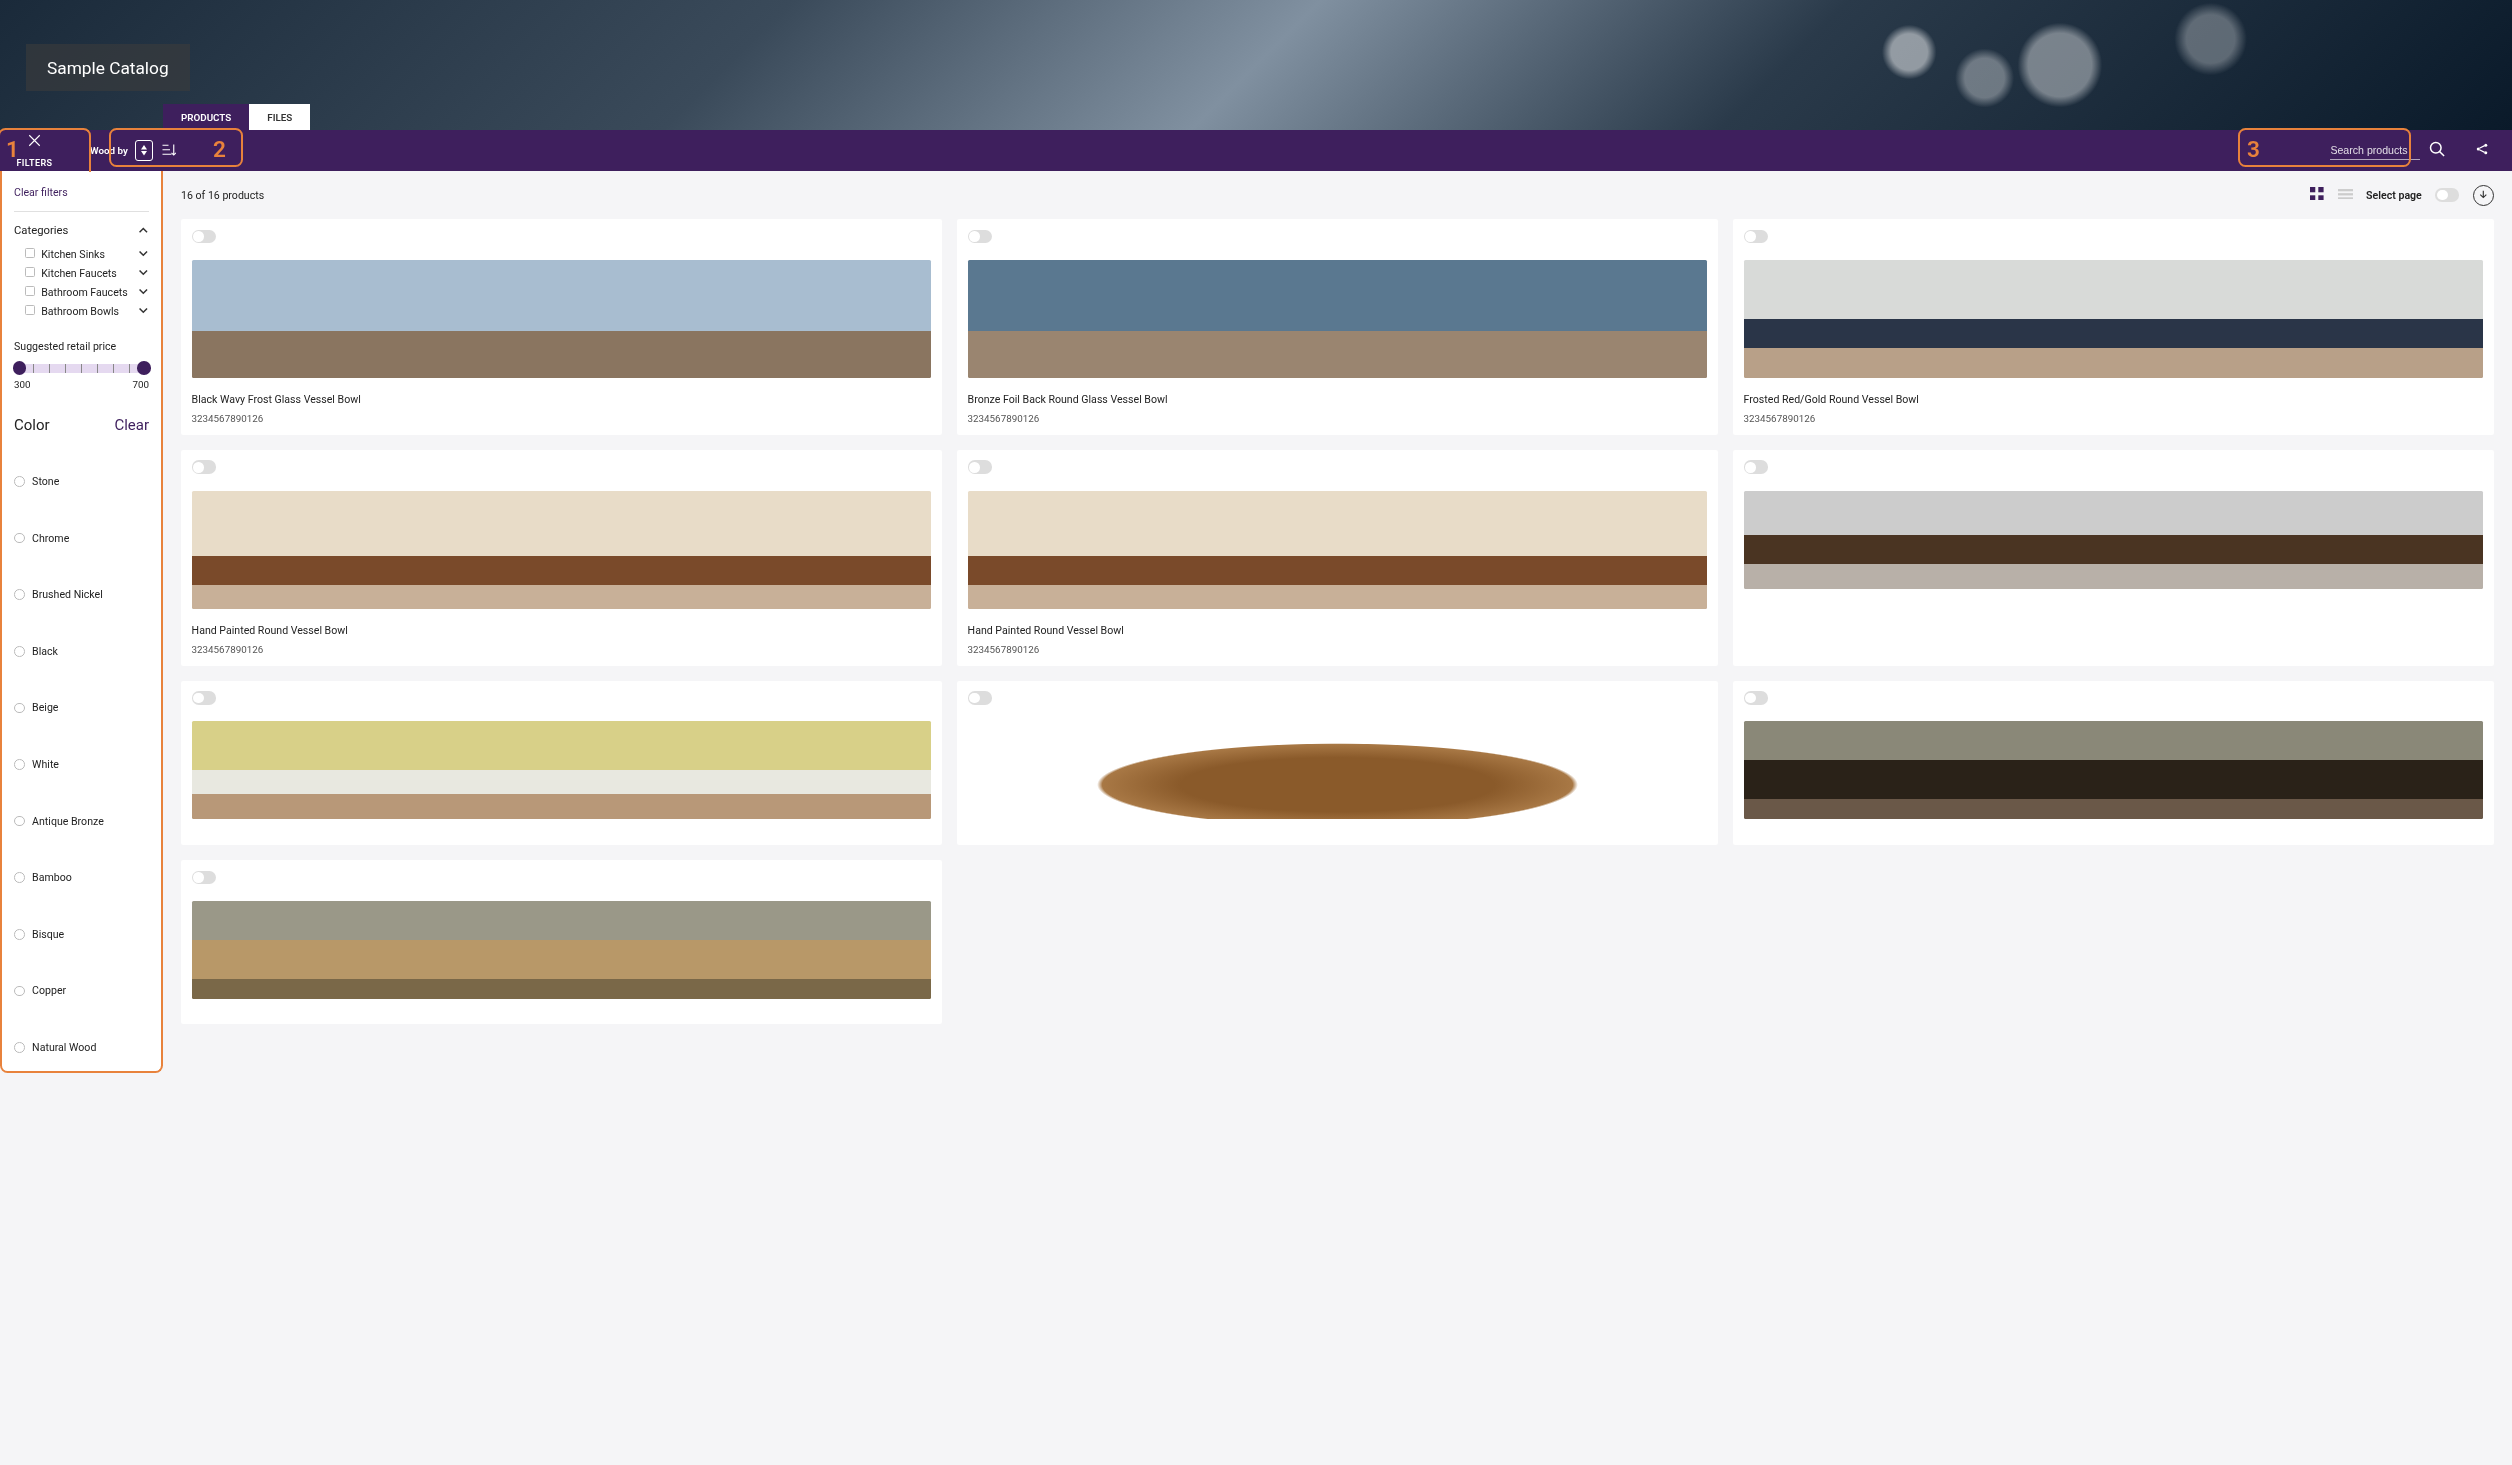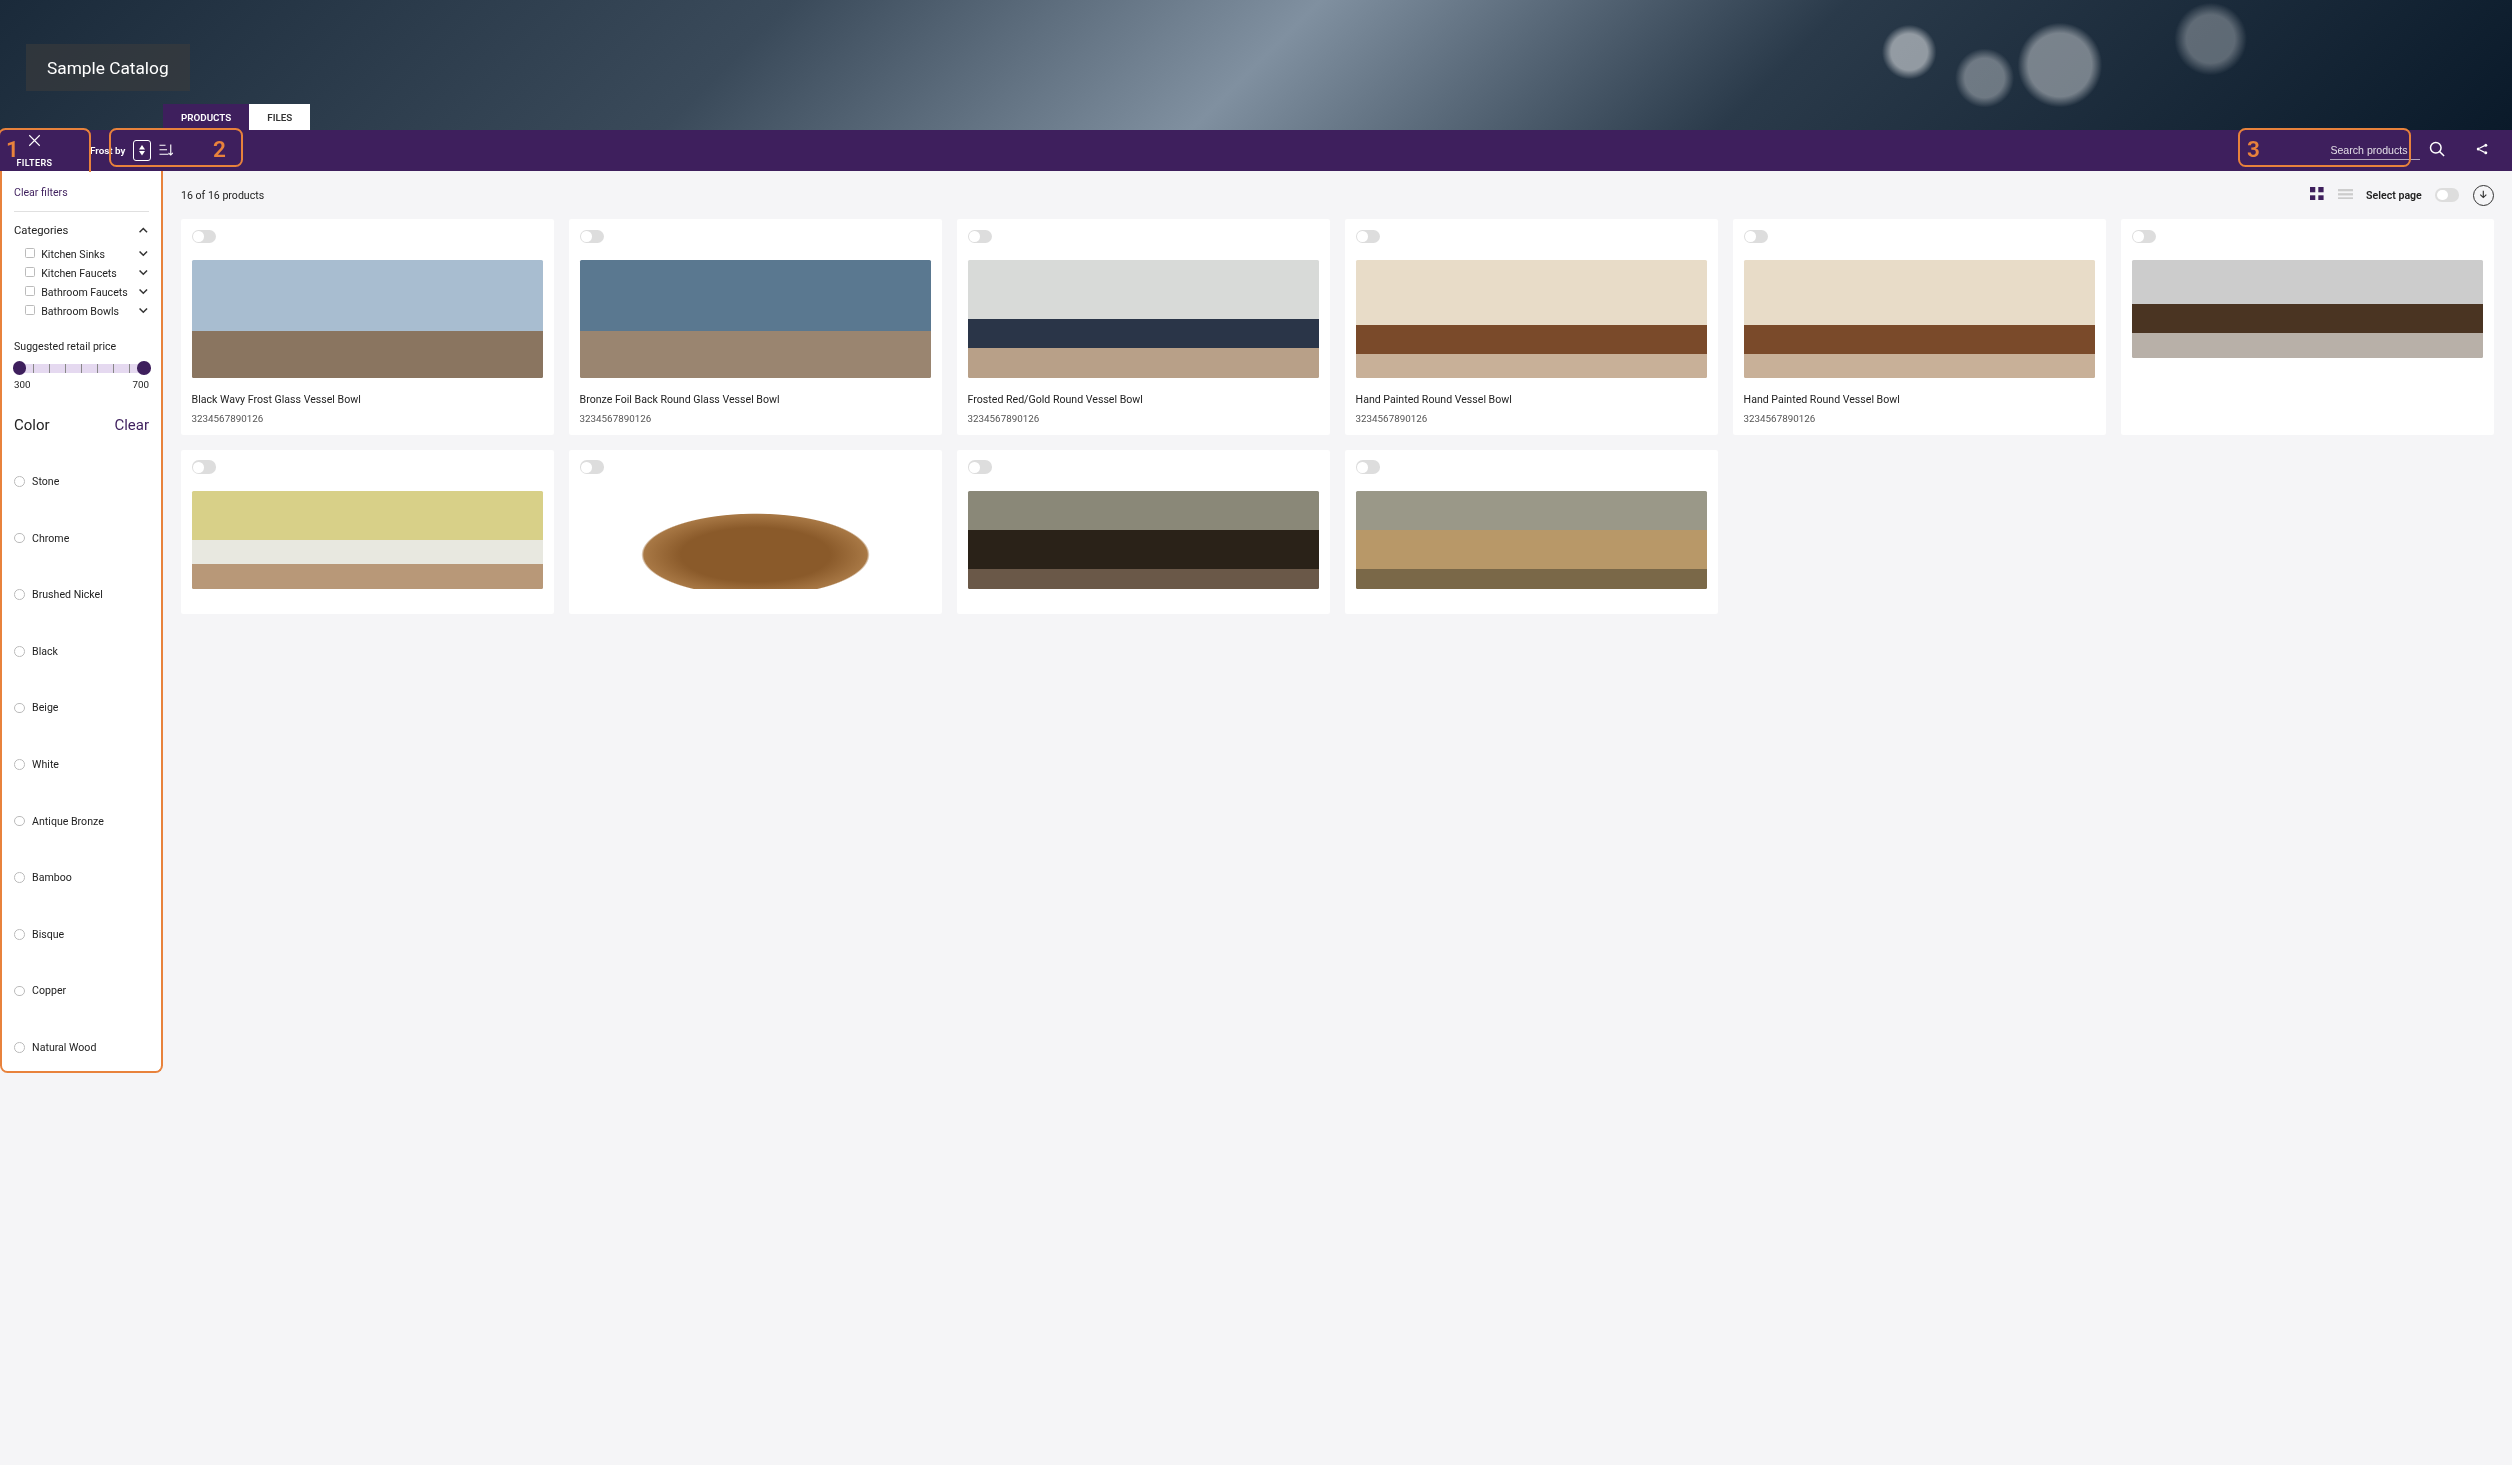--- a/index.html
+++ b/index.html
@@ -105,21 +105,21 @@
 
 .main { flex:1; padding:13.6px 18px;}
 .main-head { display:flex; align-items:center; margin-bottom:13.6px;}
 .count { font-size:10.6px; }
 .view-controls { display:flex; align-items:center; gap:13.6px; margin-left:auto;}
 .select-page { font-size:10.6px; font-weight:600;}
 .toggle-pill { width:24px; height:13.6px; background:#ddd; border-radius:6.8px; position:relative;}
 .toggle-knob { width:10.6px; height:10.6px; background:#fff; border-radius:50%; position:absolute; top:1.5px; left:1.5px;}
 .download-circle { width:21px; height:21px; border:1.1px solid #333; border-radius:50%; display:flex; align-items:center; justify-content:center;}
 
-.grid { display:grid; grid-template-columns:repeat(6, 1fr); gap:15px;}
+.grid { display:grid; grid-template-columns:repeat(3, 1fr); gap:15px;}
 .card { background:#fff; border-radius:2.3px; padding:10.6px; position:relative;}
 .card-toggle { width:24px; height:13.6px; background:#ddd; border-radius:6.8px; position:relative; margin-bottom:16.6px;}
 .card-toggle .toggle-knob { left:1.5px; }
 .card-img { width:100%; height:118px; border-radius:1.5px; margin-bottom:15px;}
 .card-img-short { height:98px; }
 .card-title { font-size:10.6px; line-height:1.35; margin-bottom:6px;}
 .card-sku { font-size:9.8px; color:#555;}
 
 
 .scene-blue1 { background: linear-gradient(#a8bdd0 60%, #8a7560 60%);}
@@ -147,21 +147,21 @@
 <div class="toolbar">
   <div class="filters-toggle">
     <span>
       <svg width="15" height="15" viewBox="0 0 20 20">
           <path d="M3 3 L17 17 M17 3 L3 17" stroke="#fff" stroke-width="1.5"></path>
         </svg>
     </span>
     <span>FILTERS</span>
   </div>
   <div class="sortby">
-    <span>Frost by</span>
+    <span>Wood by</span>
     <span class="sort-box">
       <svg width="6" height="4.5" viewBox="0 0 8 6">
           <path d="M4 0 L8 6 L0 6 Z" fill="#fff"></path>
         </svg>
       <svg width="6" height="4.5" viewBox="0 0 8 6">
           <path d="M4 6 L8 0 L0 0 Z" fill="#fff"></path>
         </svg>
     </span>
     <span>
       <svg width="15" height="13.6" viewBox="0 0 20 18">

